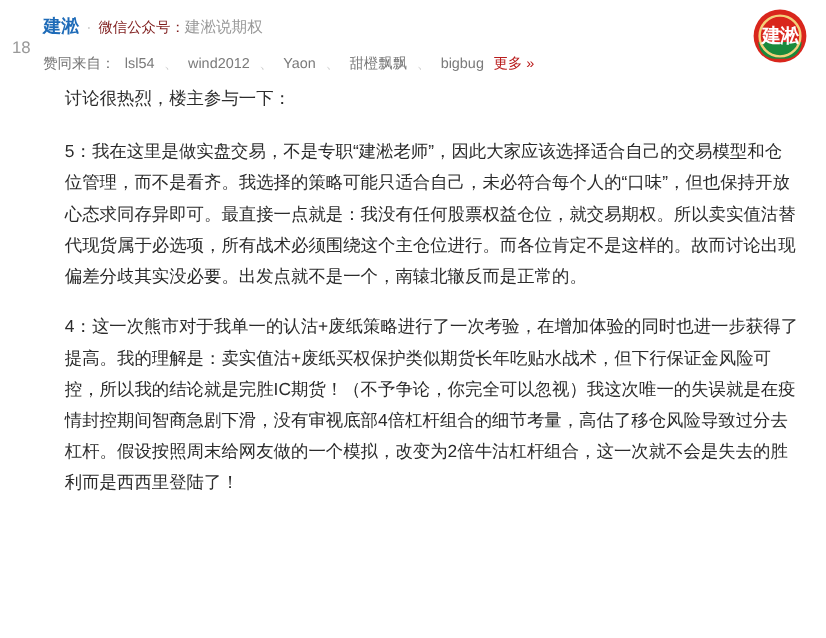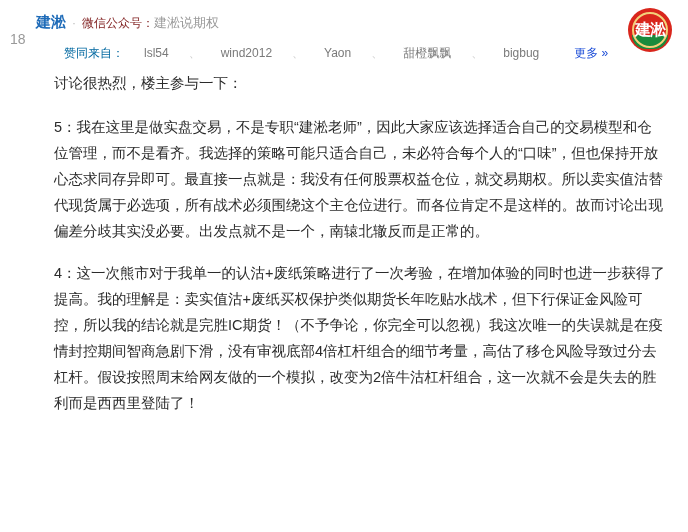--- a/index.html
+++ b/index.html
@@ -68,35 +68,34 @@
     font-size: 13px;
   }
   .agree-row {
     margin-top: 11px;
     font-size: 12px;
     color: #999999;
     line-height: 18px;
     white-space: nowrap;
   }
   .agree-label {
-    color: #0369a1;
+    color: #737373;
     margin-right: 4px;
-    margin-left: 28px;
   }
   .agree-user {
     color: #7a7a7a;
-    margin: 0 16px;
+    margin: 0 4px;
   }
   .agree-sep {
     color: #cccccc;
     margin: 0 4px;
   }
   .agree-more {
-    color: #1d4ed8;
-    margin-left: 19px;
+    color: #b91c1c;
+    margin-left: 4px;
   }
   
   .avatar {
     position: absolute;
     right: 16px;
     top: 8px;
     width: 44px;
     height: 44px;
     border-radius: 50%;
     background: #d9261c;

